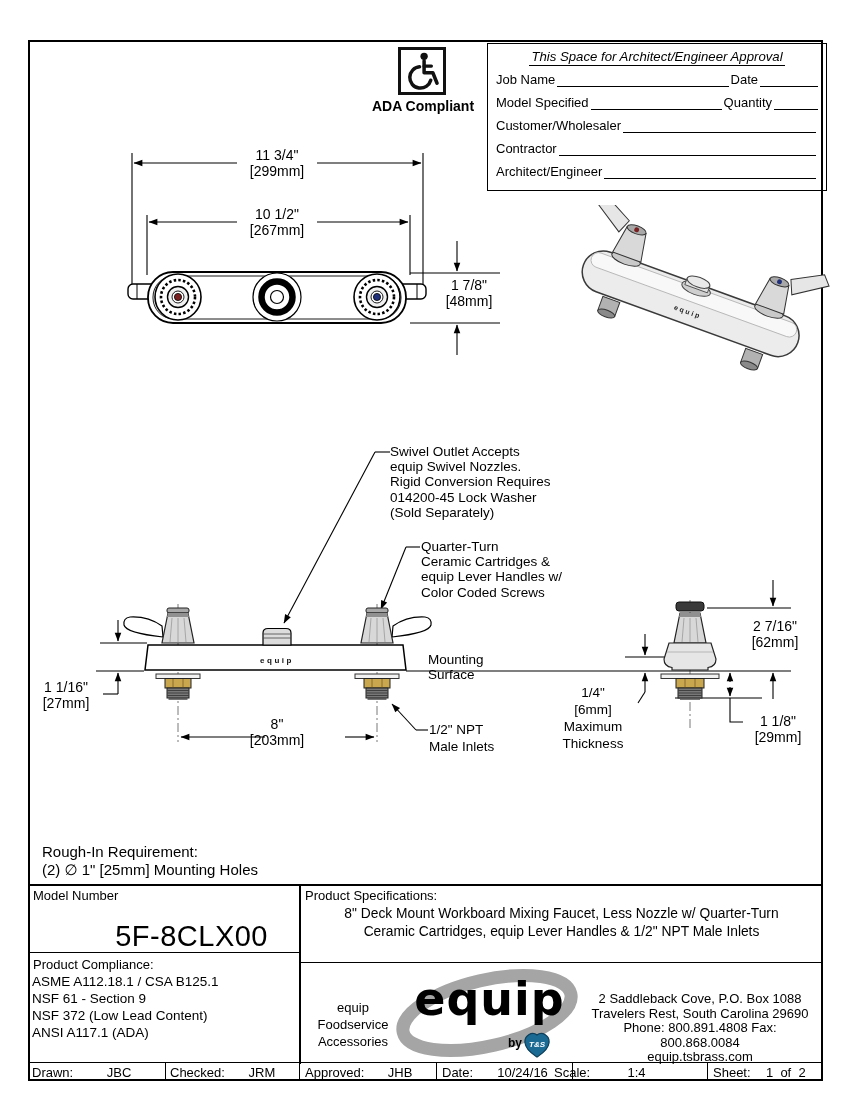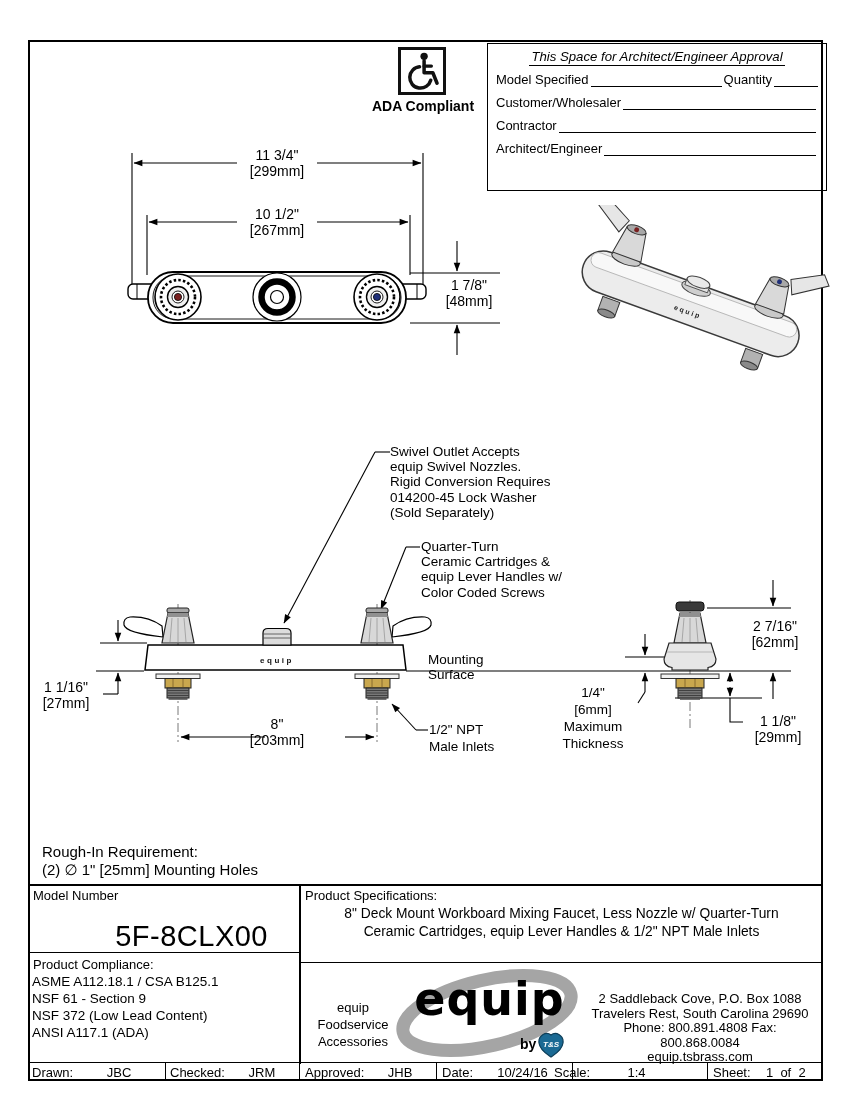--- a/index.html
+++ b/index.html
@@ -29,21 +29,21 @@
   .tb-label{font-size:13px;}
   .model-value{left:28px;top:920px;width:240px;text-align:right;font-size:29px;letter-spacing:0.5px;}
   .compliance{left:32px;top:973px;width:265px;font-size:13.5px;line-height:17px;white-space:pre-line;}
   .specs{left:300px;top:905px;width:523px;text-align:center;font-size:13.8px;line-height:18px;white-space:pre-line;}
   .brand-tagline{left:312px;top:999px;width:82px;text-align:center;font-size:13px;line-height:17px;white-space:pre-line;}
   .brand-address{left:585px;top:992px;width:230px;text-align:center;font-size:13px;line-height:14.5px;white-space:pre-line;}
   .logo-wrap{left:392px;top:966px;width:195px;height:98px;}
   .logo-text{position:absolute;left:0;top:6px;width:195px;text-align:center;font-size:46px;font-weight:bold;
              letter-spacing:1px;font-family:"DejaVu Sans",sans-serif;}
   .by-badge{position:absolute;left:116px;top:66px;display:flex;align-items:flex-start;}
-  .by-txt{font-size:14px;font-weight:bold;margin:4px 1px 0 12px;}
+  .by-txt{font-size:12px;font-weight:bold;margin:4px 1px 0 0;}
   .fcell{position:absolute;top:1063px;height:18px;display:flex;align-items:center;font-size:13px;box-sizing:border-box;padding-left:4px;}
   .fcell .fval{margin:12px auto;white-space:pre;text-align:right;}
 </style>
 </head>
 <body>
 
 <div class="page">
 
   <div class="abs sheet-border"></div>
 
@@ -52,20 +52,26 @@
       <circle cx="13.2" cy="3.6" r="2.1" fill="#111"></circle>
       <path d="M13.2,6.2 L13.2,13 L18.2,13 L20.6,19" stroke="#111" stroke-width="2" fill="none" stroke-linecap="round" stroke-linejoin="round"></path>
       <path d="M13.2,9.2 L17.4,9.2" stroke="#111" stroke-width="1.8" stroke-linecap="round"></path>
       <path d="M10.6,9.6 A6.1,6.1 0 1 0 17,17.3" stroke="#111" stroke-width="2" fill="none" stroke-linecap="round"></path>
     </svg>
   </div>
   <div class="abs ada-label">ADA Compliant</div>
 
   <div class="abs approval">
     <div class="approval-title"><span>This Space for Architect/Engineer Approval</span></div>
+    <div class="approval-row">
+      <span>Job Name</span>
+      <span class="blank"></span>
+      <span>Date</span>
+      <span class="blank-fix" style="width:58px"></span>
+    </div>
     <div class="approval-row">
       <span>Model Specified</span>
       <span class="blank"></span>
       <span>Quantity</span>
       <span class="blank-fix" style="width:44px"></span>
     </div>
     <div class="approval-row">
       <span>Customer/Wholesaler</span>
       <span class="blank"></span>
     </div>

